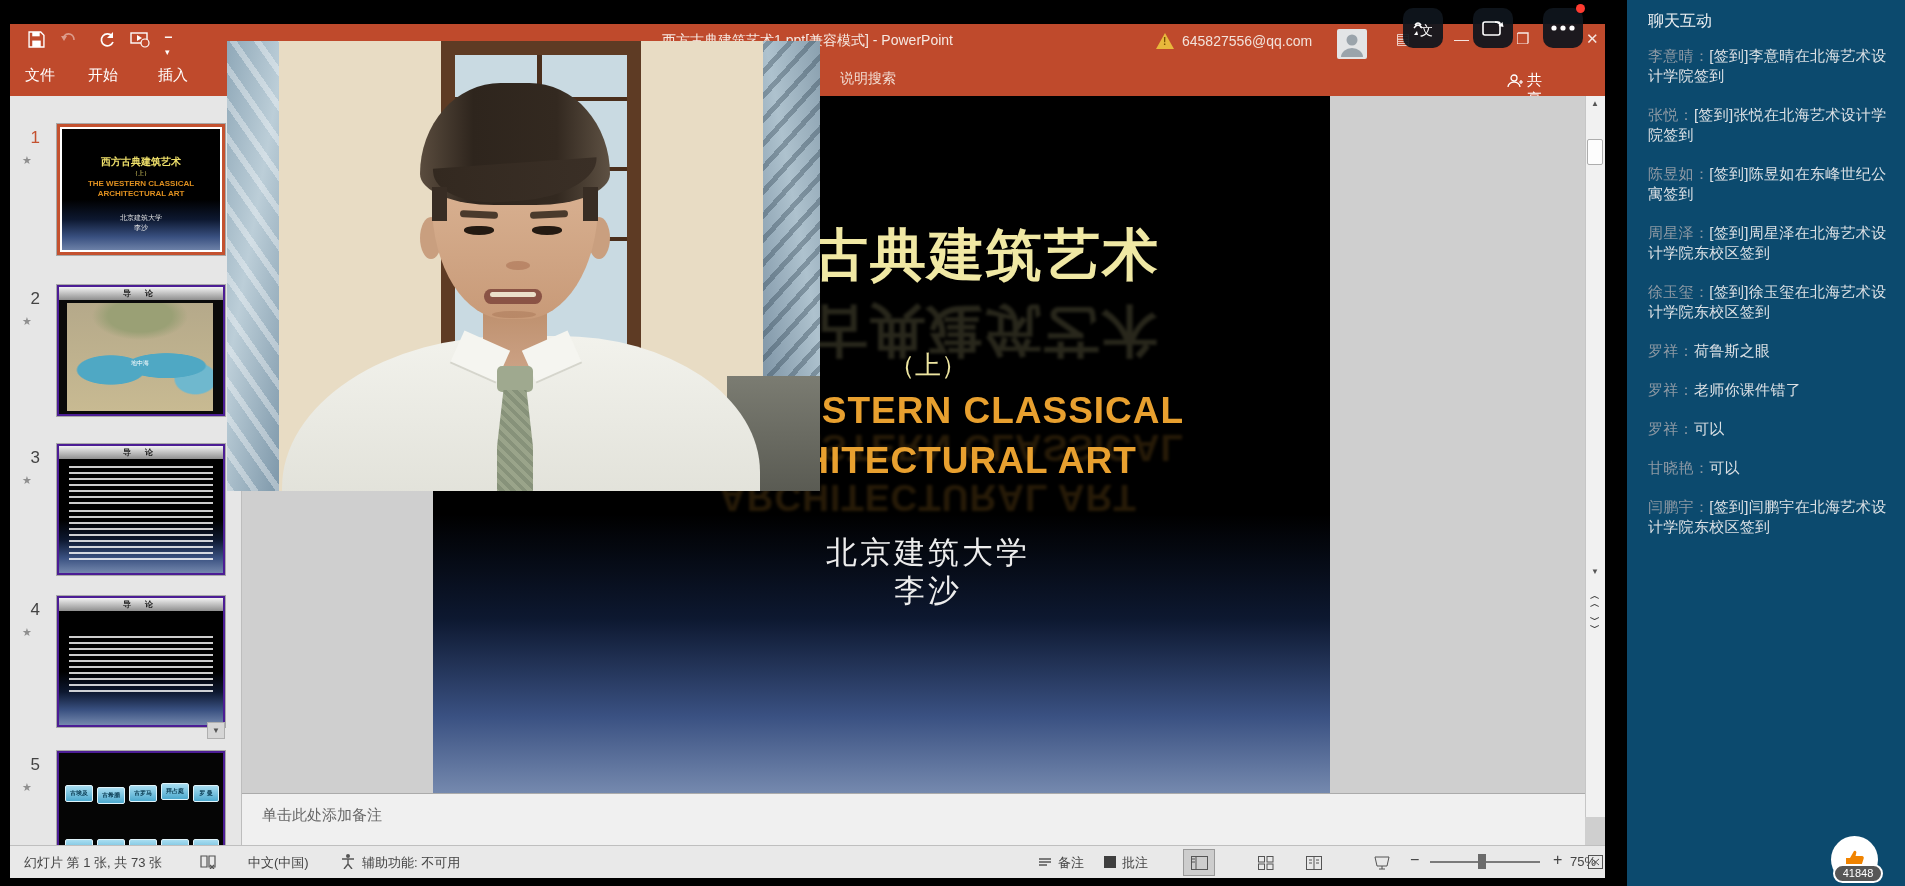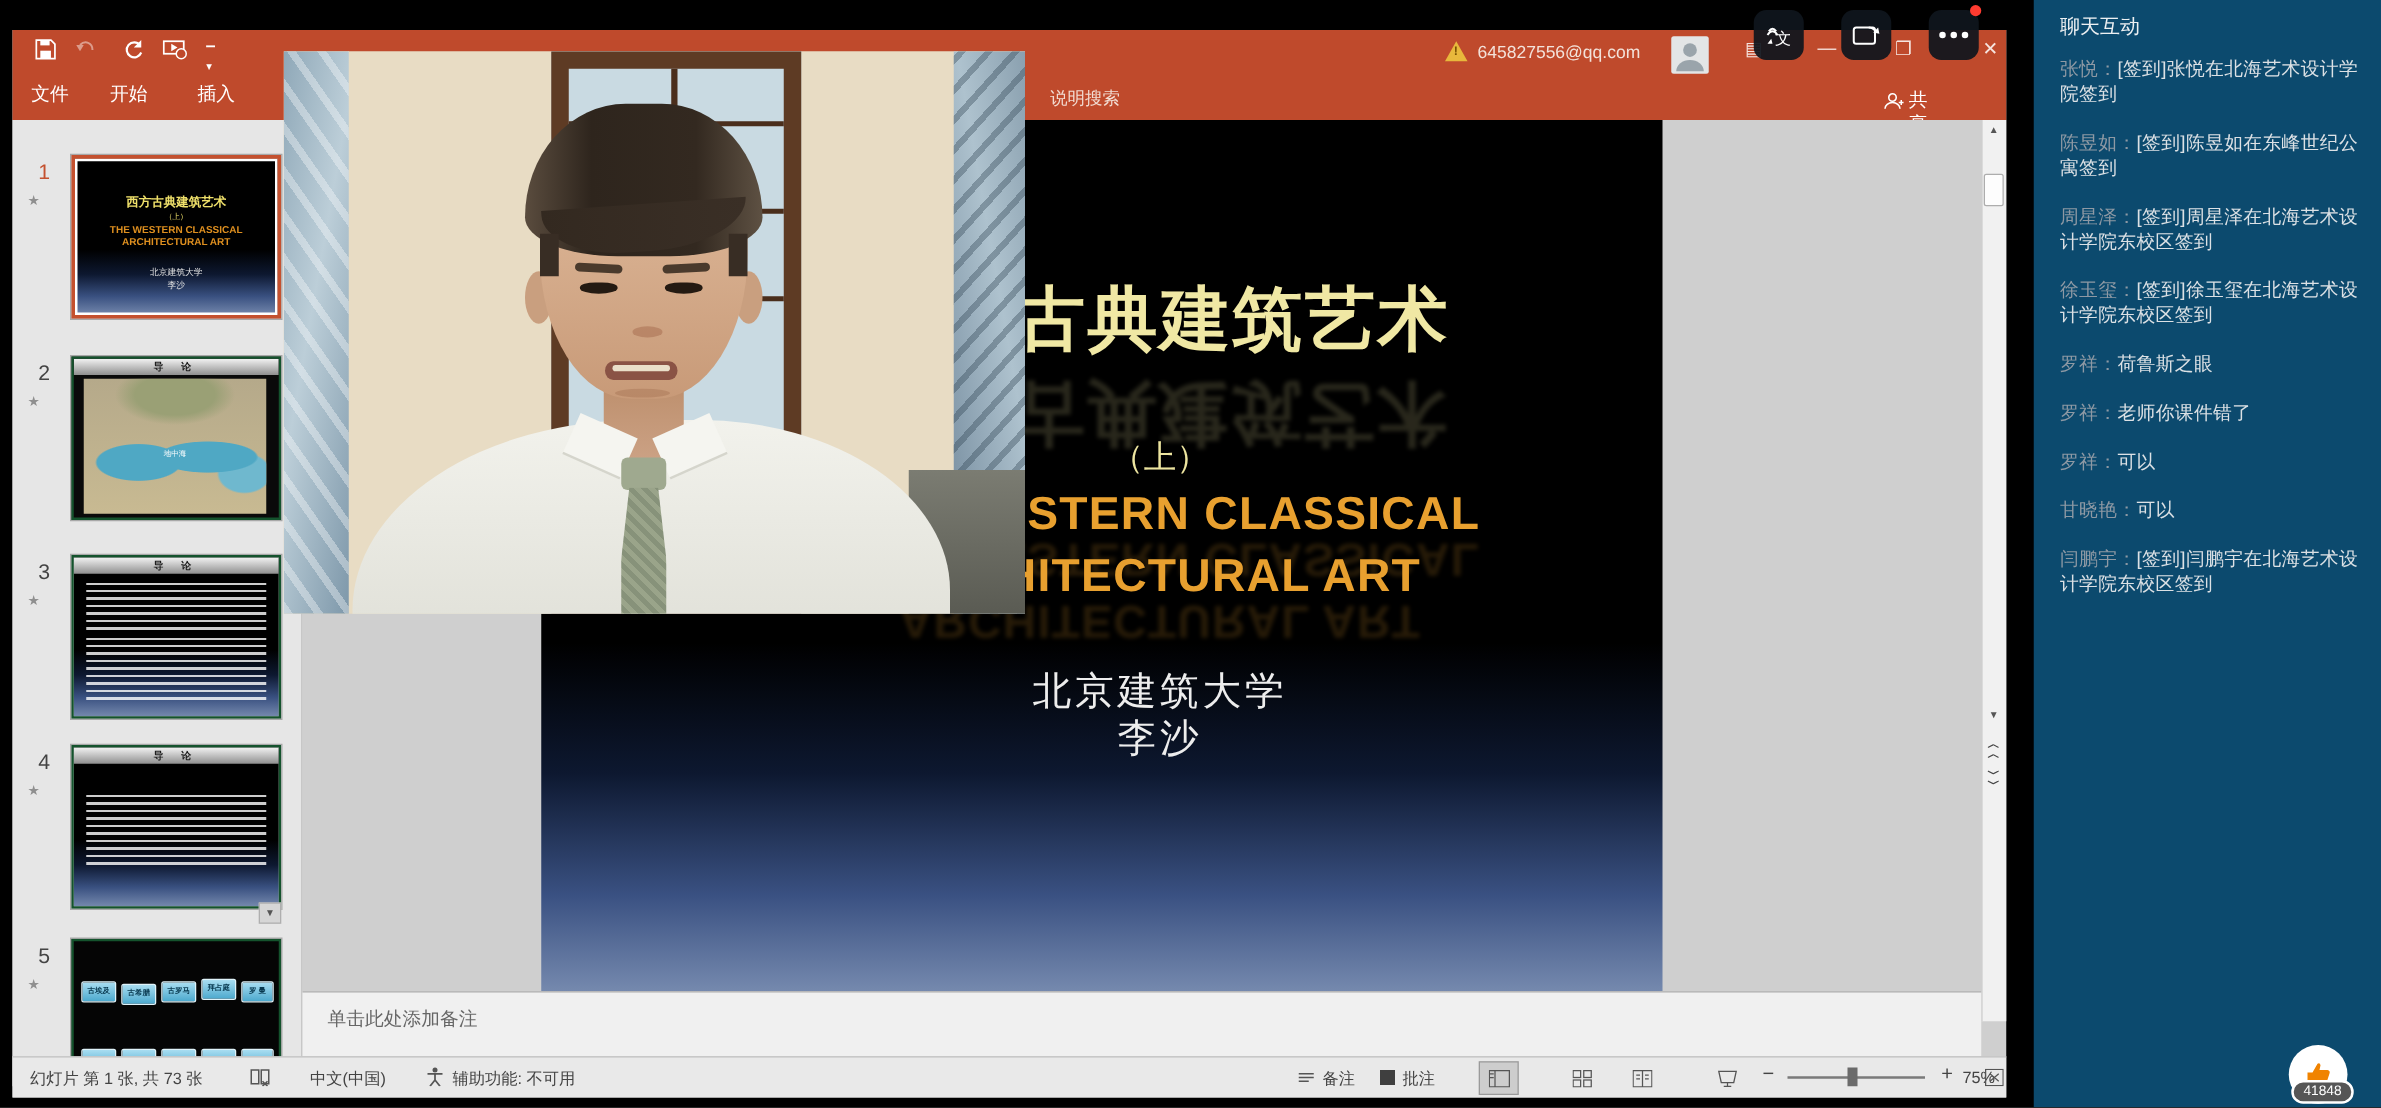--- a/index.html
+++ b/index.html
@@ -23,21 +23,21 @@
 
   
   .float-btn{top:8px;width:40px;height:40px;background:rgba(15,21,29,.93);border-radius:10px;color:#fff;display:flex;align-items:center;justify-content:center;}
   #red-dot{left:1576px;top:4px;width:9px;height:9px;border-radius:50%;background:#FF3B30;}
 
   
   #thumb-panel{left:0;top:72px;width:232px;height:773px;background:#E6E6E6;border-right:1px solid #BDBDBD;overflow:hidden;}
   .thumb-num{left:8px;width:22px;text-align:right;font-size:17px;color:#444;}
   .thumb-num.sel{color:#C4512F;}
   .thumb-star{left:12px;font-size:11px;color:#8F8F8F;}
-  .thumb{left:47px;width:168px;height:131px;background:#000;border:2px solid #14532d;outline:1px solid #A8A8A8;overflow:hidden;}
+  .thumb{left:47px;width:168px;height:131px;background:#000;border:2px solid #4c1d95;outline:1px solid #A8A8A8;overflow:hidden;}
   .thumb.sel{border:3px solid #C4512F;box-shadow:inset 0 0 0 2px #FFF;}
   .slide-grad{background:linear-gradient(180deg,#000 0%,#000 58%,#0d1830 74%,#395080 88%,#7488ad 100%);}
   .thumb-hdr{left:0;top:0;width:100%;height:13px;background:linear-gradient(180deg,#F2F2F2,#8F8F8F);color:#1a1a1a;font-size:8px;letter-spacing:6px;text-align:center;line-height:13px;font-weight:bold;}
   .fakelines{background:repeating-linear-gradient(180deg,rgba(255,255,255,.8) 0 2px,transparent 2px 6px);filter:blur(.4px);}
   .mini-btn{height:17px;background:linear-gradient(180deg,#A8DDF1,#4CA9CE);border:1px solid #DFF3FA;border-radius:2px;color:#07384F;font-size:6px;font-weight:bold;text-align:center;line-height:15px;}
   #thumb-scroll-btn{left:197px;top:626px;width:18px;height:17px;background:#D6D6D6;border:1px solid #AFAFAF;color:#555;font-size:8px;text-align:center;line-height:15px;}
 
   
   #edit-area{left:232px;top:72px;width:1353px;height:721px;background:#CFCFCF;}
   #slide{left:423px;top:72px;width:897px;height:697px;background:linear-gradient(180deg,#000 0%,#000 60%,#0d1830 75%,#3a5182 89%,#7589ae 100%);}
@@ -134,20 +134,21 @@
       </div>
       <div class="abs qat-icon" style="left:120px">
         <svg width="20" height="18" viewBox="0 0 20 18">
             <rect x="1" y="2" width="16" height="10" fill="none" stroke="#fff" stroke-width="1.4"></rect>
             <path d="M7 4 l5 3 -5 3z" fill="#fff"></path>
             <circle cx="15" cy="12" r="4" fill="#BF4A2C" stroke="#fff" stroke-width="1.2"></circle>
           </svg>
       </div>
       <div class="abs" style="left:155px;top:13px;color:#fff;font-size:9px">▔<br>▾</div>
 
+      <div id="win-title" class="abs">西方古典建筑艺术1.ppt[兼容模式]  -  PowerPoint</div>
 
       <div class="abs warn-tri" style="left:1146px;top:9px">
           <span>!</span>
         </div>
       <div id="account" class="abs" style="left:1172px">645827556@qq.com</div>
       <div id="avatar-box" class="abs" style="left:1327px;top:5px">
         <svg width="30" height="30" viewBox="0 0 30 30">
             <circle cx="15" cy="11" r="5.5" fill="#9AA4AB"></circle>
             <path d="M4 28 a11 9 0 0 1 22 0z" fill="#9AA4AB"></path>
           </svg>
@@ -384,20 +385,21 @@
         <circle cx="4" cy="4" r="2.6" fill="#fff"></circle>
         <circle cx="13" cy="4" r="2.6" fill="#fff"></circle>
         <circle cx="22" cy="4" r="2.6" fill="#fff"></circle>
       </svg>
   </div>
   <div id="red-dot" class="abs"></div>
 
   <div id="chat" class="abs">
     <div id="chat-title" class="abs">聊天互动</div>
     <div id="chat-list" class="abs">
+      <div class="msg"><span class="nm">李意晴：</span><span>[签到]李意晴在北海艺术设计学院签到</span></div>
       <div class="msg"><span class="nm">张悦：</span><span>[签到]张悦在北海艺术设计学院签到</span></div>
       <div class="msg"><span class="nm">陈昱如：</span><span>[签到]陈昱如在东峰世纪公寓签到</span></div>
       <div class="msg"><span class="nm">周星泽：</span><span>[签到]周星泽在北海艺术设计学院东校区签到</span></div>
       <div class="msg"><span class="nm">徐玉玺：</span><span>[签到]徐玉玺在北海艺术设计学院东校区签到</span></div>
       <div class="msg"><span class="nm">罗祥：</span><span>荷鲁斯之眼</span></div>
       <div class="msg"><span class="nm">罗祥：</span><span>老师你课件错了</span></div>
       <div class="msg"><span class="nm">罗祥：</span><span>可以</span></div>
       <div class="msg"><span class="nm">甘晓艳：</span><span>可以</span></div>
       <div class="msg"><span class="nm">闫鹏宇：</span><span>[签到]闫鹏宇在北海艺术设计学院东校区签到</span></div>
     </div>

